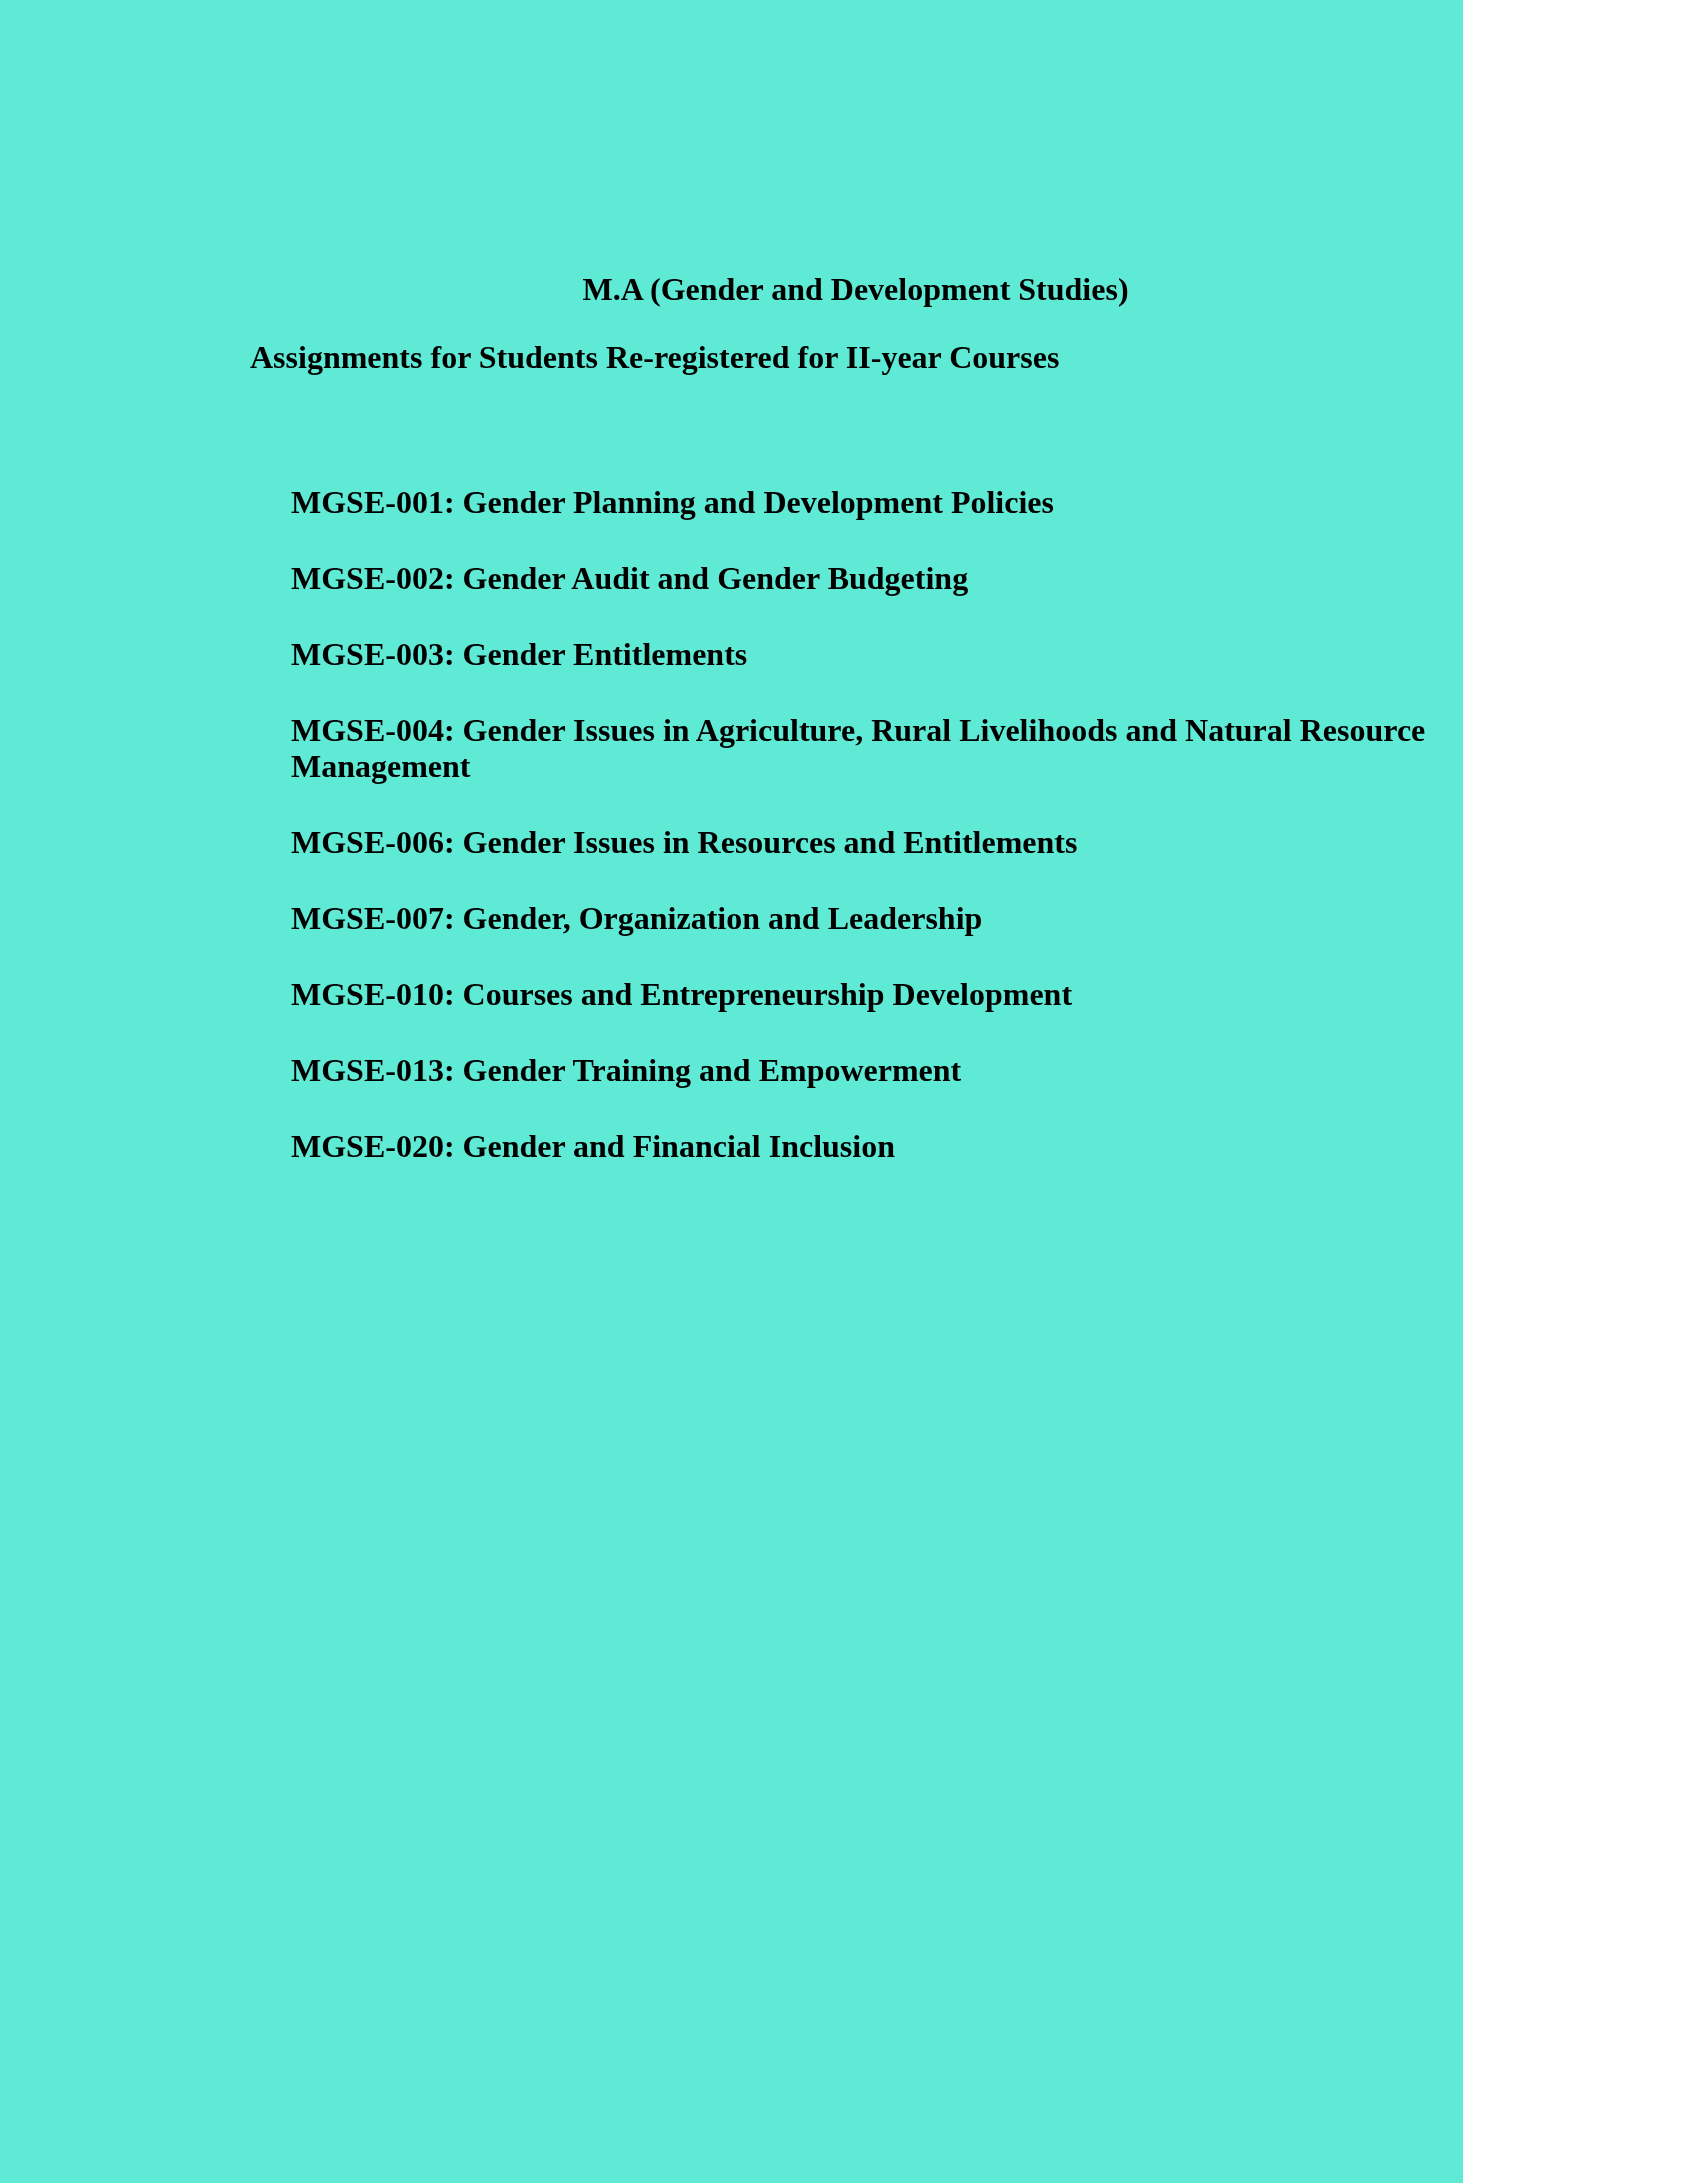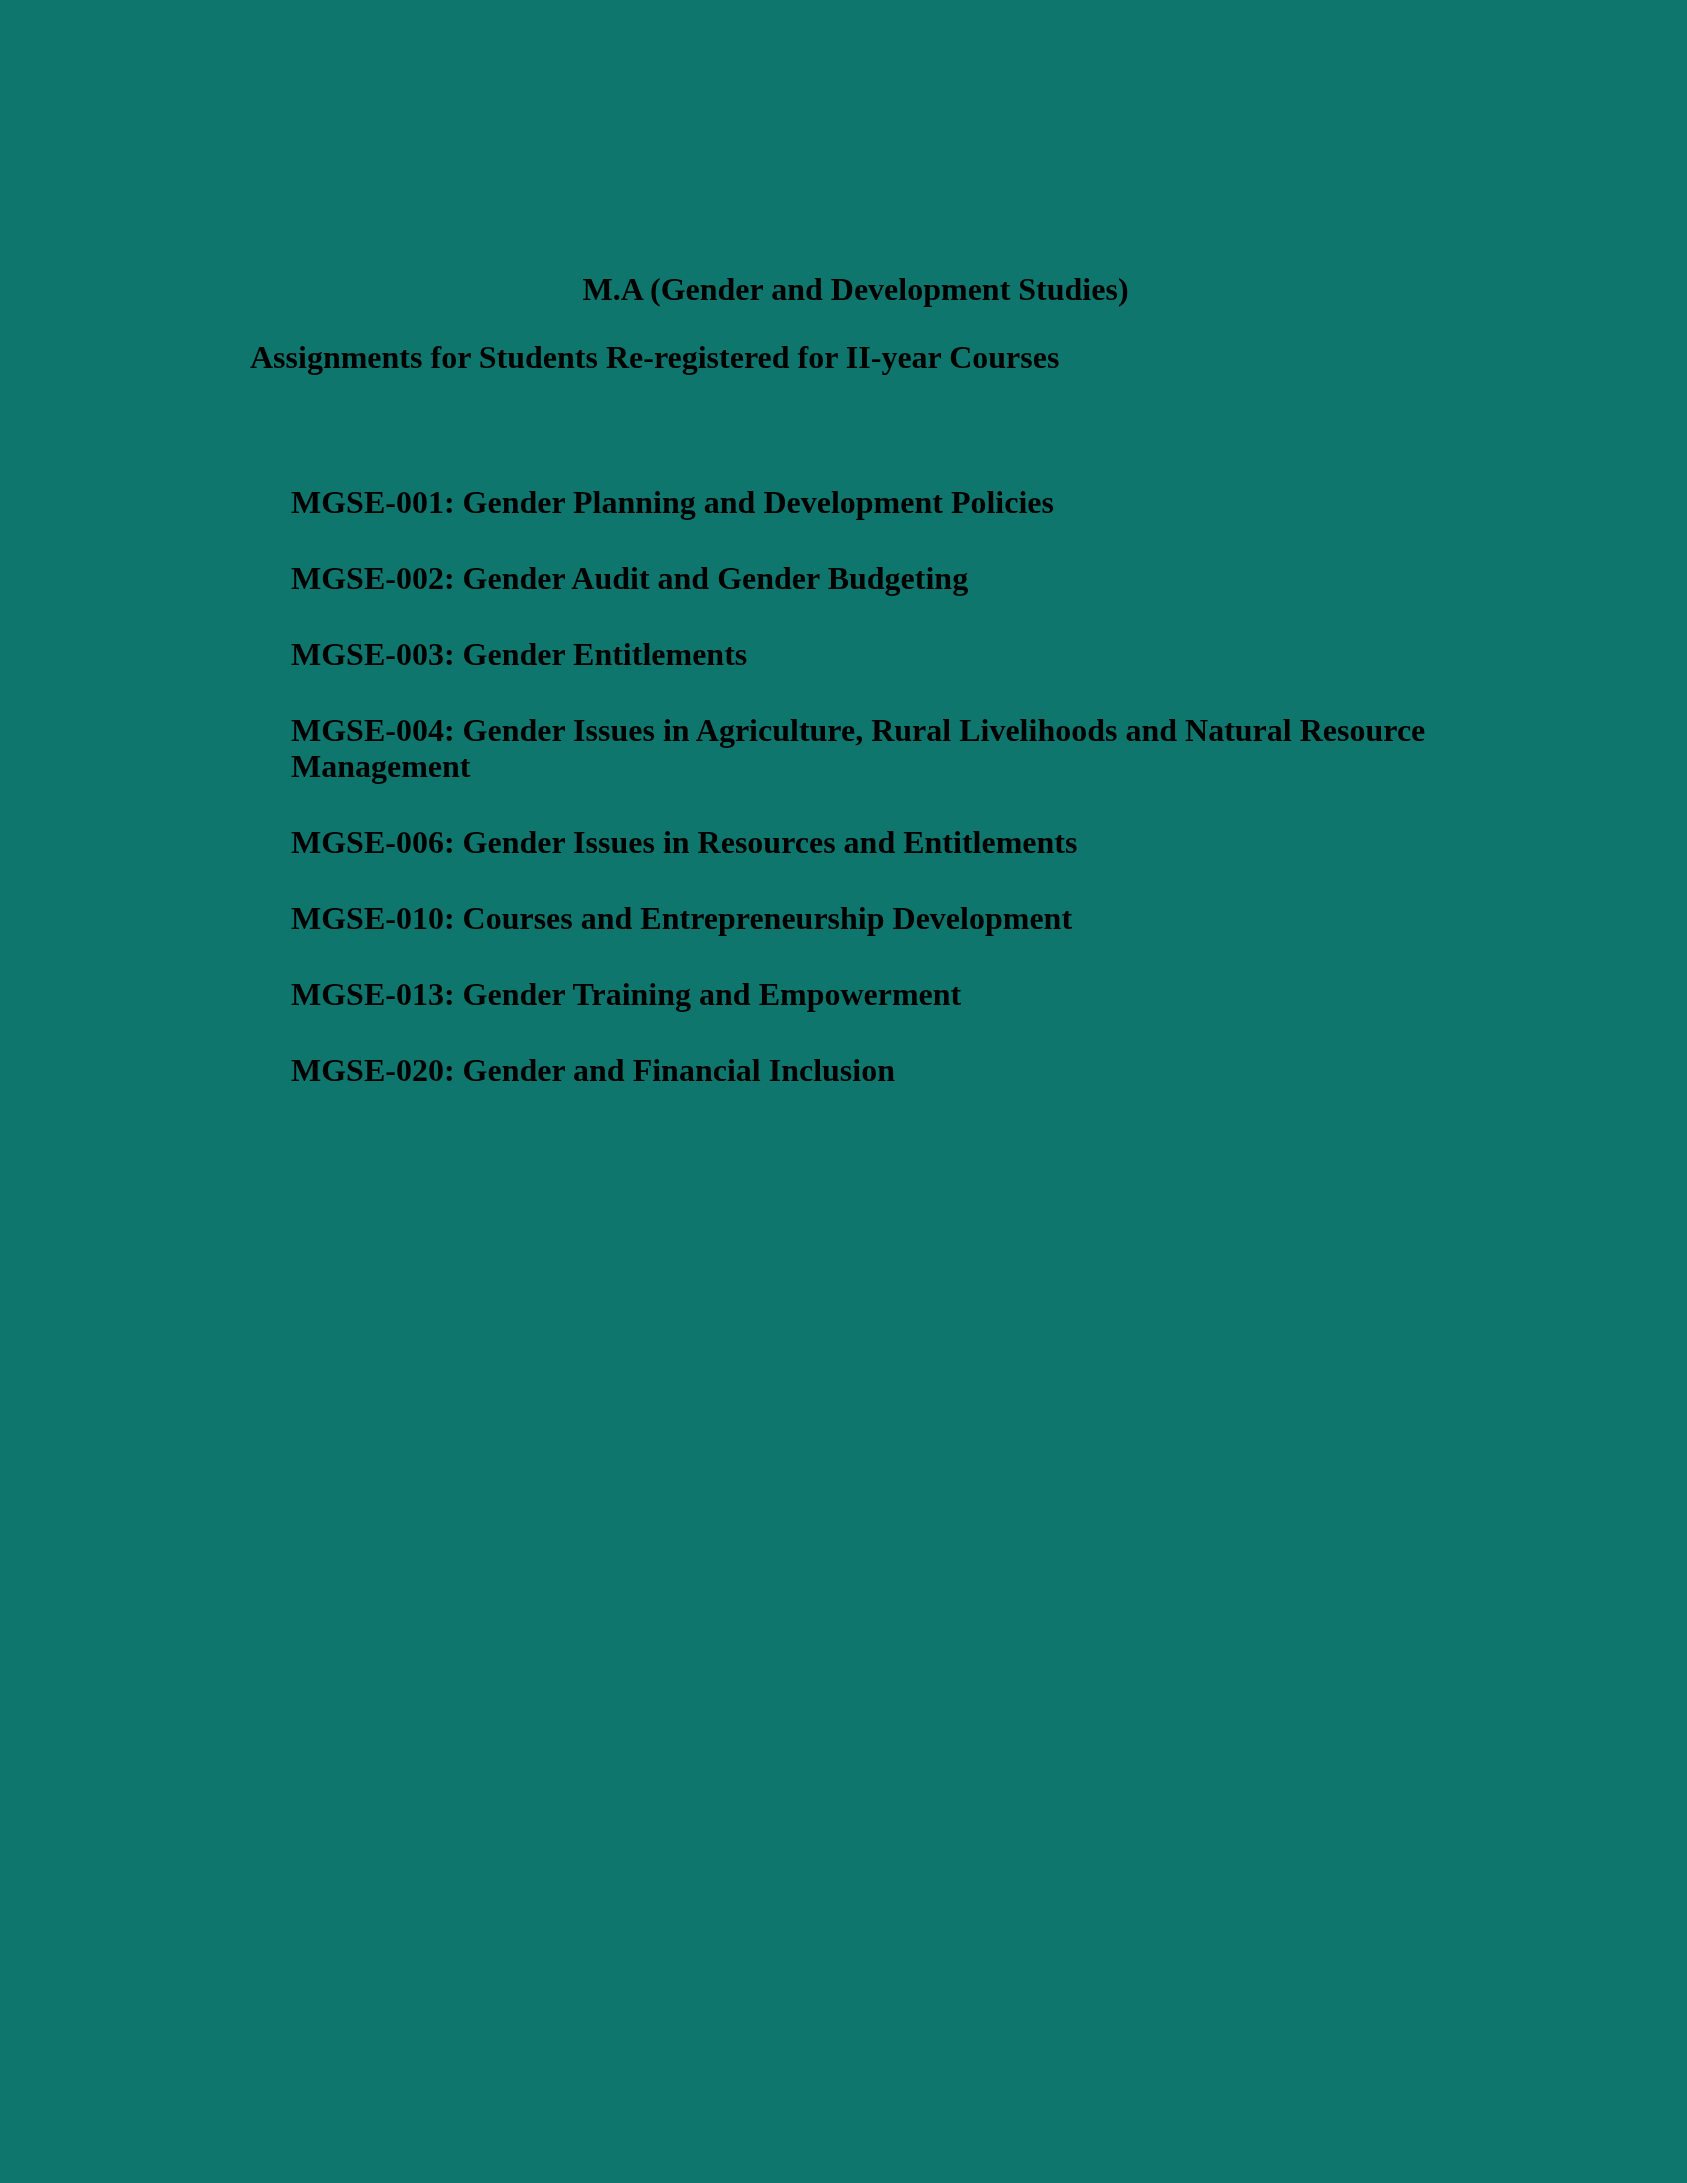--- a/index.html
+++ b/index.html
@@ -2,23 +2,23 @@
 <html style="font-size:10.6px"><head>
 <meta charset="utf-8">
 <style>
   html, body {
     margin: 0;
     padding: 0;
     background: #ffffff;
   }
   .page {
     position: relative;
-    width: 1687px;
+    width: 1463px;
     height: 2183px;
-    background: #0f766e;
+    background: #5eead4;
     color: #000000;
     font-family: "Liberation Serif", "DejaVu Serif", serif;
     font-weight: bold;
     overflow: hidden;
   }
   .doc-title {
     position: absolute;
     left: 250px;
     top: 271px;
     width: 1211px;
@@ -59,18 +59,19 @@
 
 <div class="page">
   <h1 class="doc-title">M.A (Gender and Development Studies)</h1>
   <h2 class="doc-subtitle">Assignments for Students Re-registered for II-year Courses</h2>
   <div class="course-list" id="course-list">
       <p class="course-item">MGSE-001: Gender Planning and Development Policies</p>
       <p class="course-item">MGSE-002: Gender Audit and Gender Budgeting</p>
       <p class="course-item">MGSE-003: Gender Entitlements</p>
       <p class="course-item">MGSE-004: Gender Issues in Agriculture, Rural Livelihoods and Natural Resource Management</p>
       <p class="course-item">MGSE-006: Gender Issues in Resources and Entitlements</p>
+      <p class="course-item">MGSE-007: Gender, Organization and Leadership</p>
       <p class="course-item">MGSE-010: Courses and Entrepreneurship Development</p>
       <p class="course-item">MGSE-013: Gender Training and Empowerment</p>
       <p class="course-item">MGSE-020: Gender and Financial Inclusion</p>
     </div>
 </div>
 
 
 </body></html>

